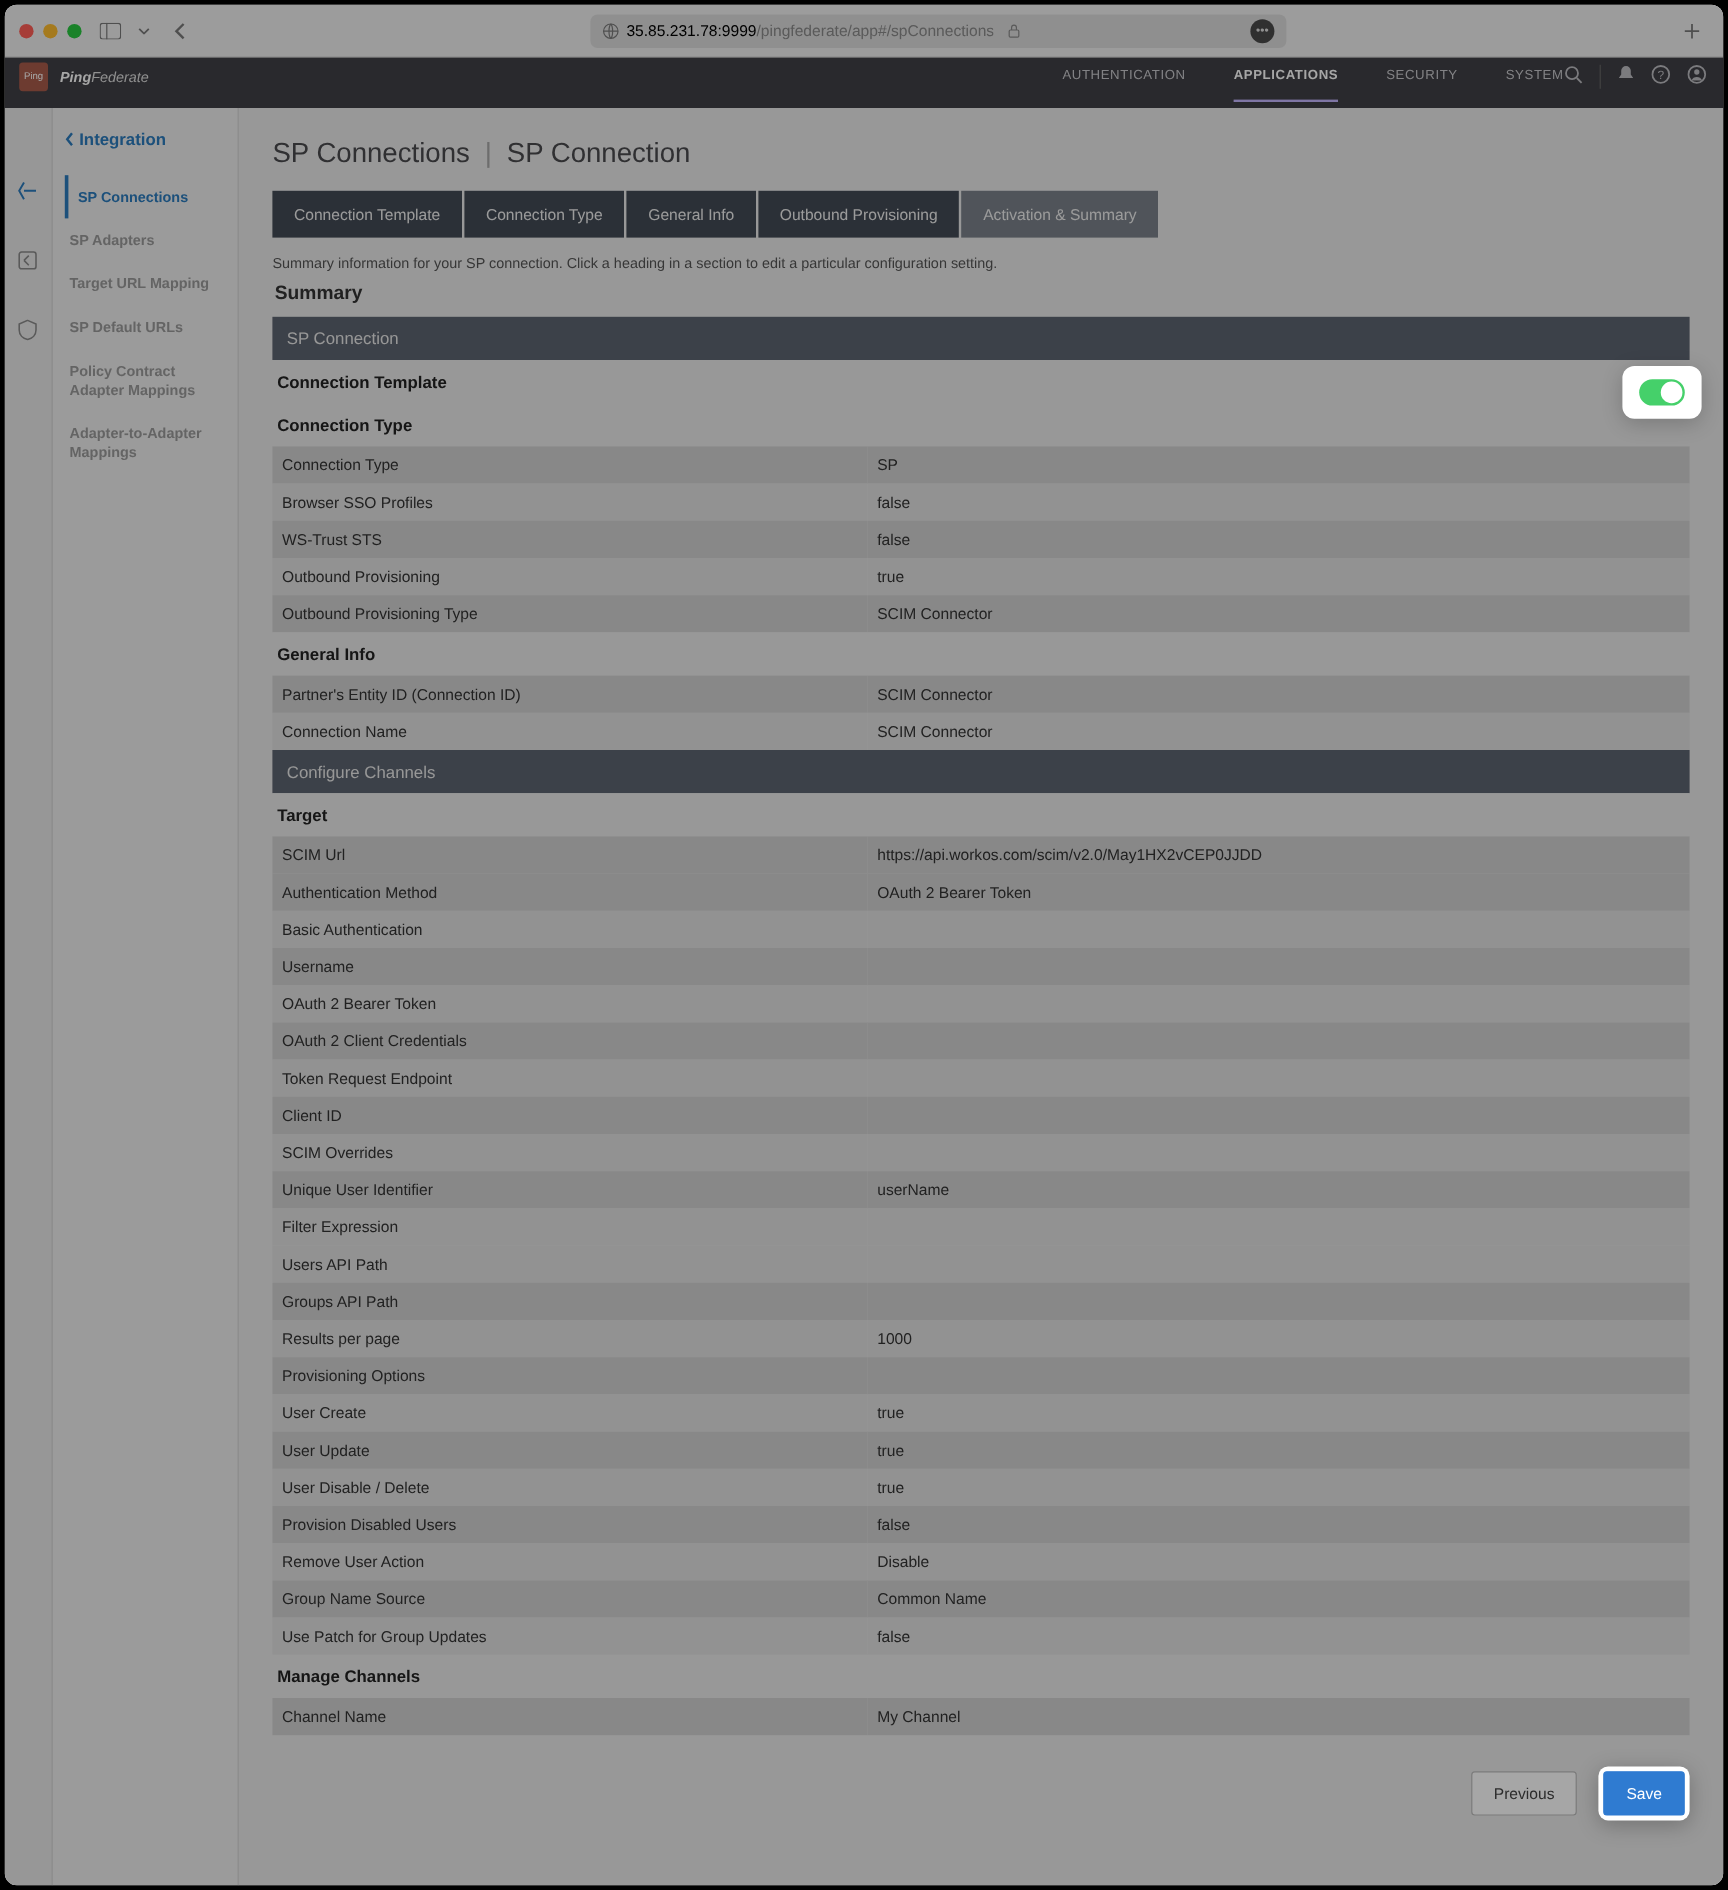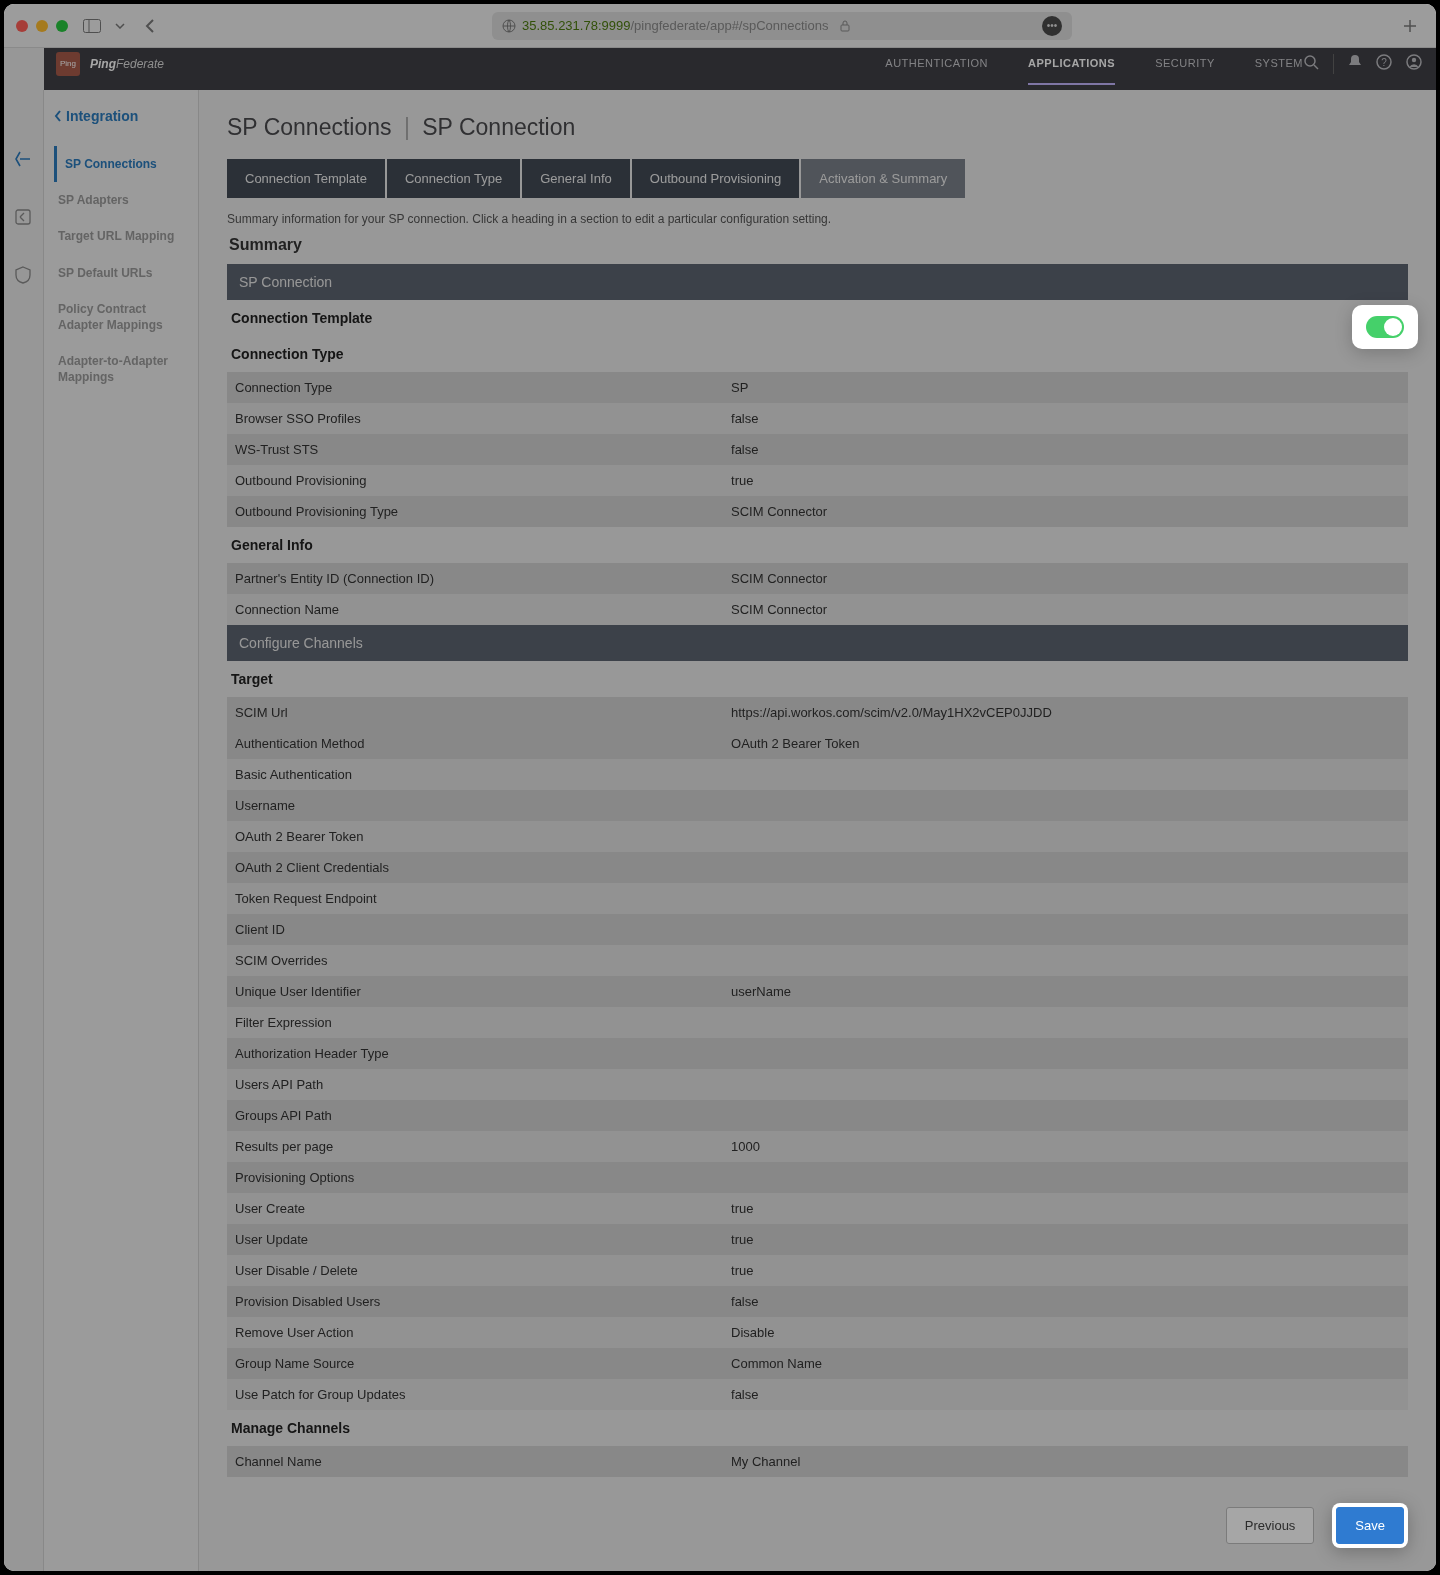--- a/index.html
+++ b/index.html
@@ -45,33 +45,32 @@
   .dot.yel{background:#febc2e;}
   .dot.grn{background:#28c840;}
   .tb-icon { width:20px;height:20px;display:inline-flex;align-items:center;justify-content:center;color:#6a6a6a;margin:0 4px;}
   .url-slot { flex:1; display:flex; justify-content:center; }
   .url-field {
     width:580px; height:28px; background:#dcdcdc; border-radius:6px;
     display:flex; align-items:center; padding:0 10px; font-size:13px; color:#5a5a5a;
     gap:6px;
   }
   .url-field .urlpath { white-space:nowrap; overflow:hidden;}
-  .url-field .host { color:#4d7c0f;}
+  .url-field .host { color:#000000;}
   .url-field .tail { color:#8a8a8a;}
   .url-pass { margin-left:auto; width:20px;height:20px;border-radius:50%;background:#4a4a4a;display:flex;align-items:center;justify-content:center;color:#ddd;font-size:10px;}
 
   .appbar {
     height:42px;
     background:#3f3f45;
     display:flex;
     align-items:center;
     padding:0 0 11px 0;
     color:#e0e0e0;
     font-size:13px;
-    margin-left:40px;
   }
   .logo-sq {
     width:24px;height:24px;background:#a85b4a;border-radius:3px;
     display:flex;align-items:center;justify-content:center;
     font-size:8px;color:#fff;margin:0 10px 0 12px;
   }
   .brand { font-size:12px;font-style:italic; }
   .brand b { font-weight:700; color:#fff;}
   .brand span { font-weight:300; color:#ddd;}
   .topnav { flex:1; display:flex; justify-content:flex-end; gap:40px;}
@@ -407,24 +406,20 @@
               <td></td>
             </tr>
             <tr class="zebra-a">
               <td class="k">Unique User Identifier</td>
               <td>userName</td>
             </tr>
             <tr class="zebra-b">
               <td class="k">Filter Expression</td>
               <td></td>
             </tr>
-            <tr class="zebra-a">
-              <td class="k">Authorization Header Type</td>
-              <td></td>
-            </tr>
             <tr class="zebra-b">
               <td class="k">Users API Path</td>
               <td></td>
             </tr>
             <tr class="zebra-a">
               <td class="k">Groups API Path</td>
               <td></td>
             </tr>
             <tr class="zebra-b">
               <td class="k">Results per page</td>

